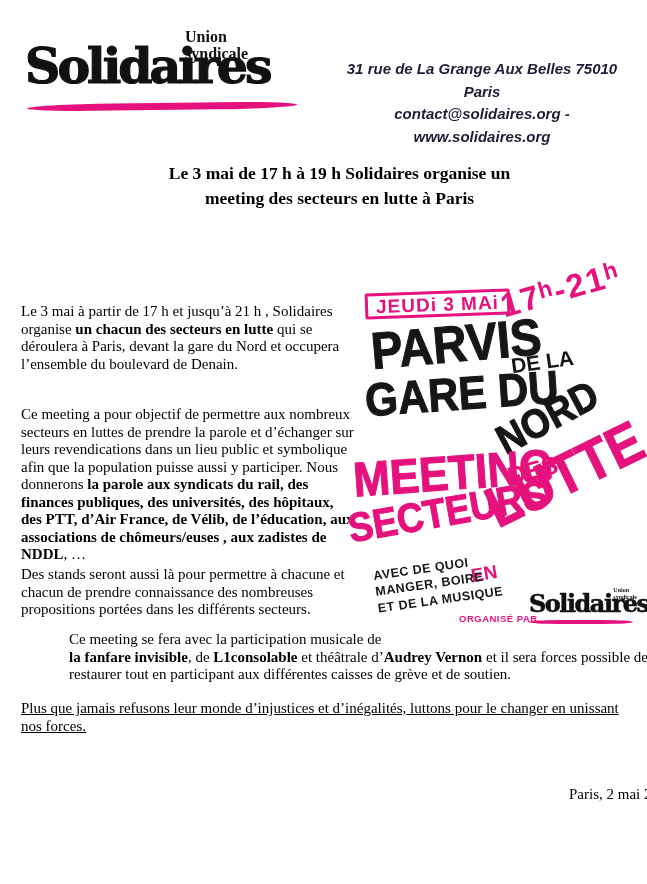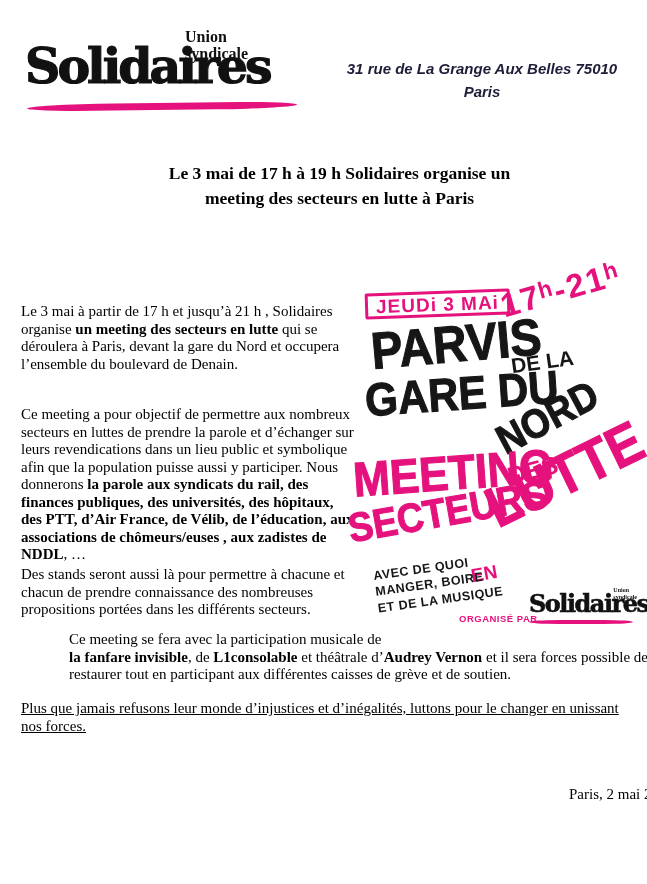--- a/index.html
+++ b/index.html
@@ -110,26 +110,27 @@
 
   <div class="logo-block">
     <div class="logo-tagline">Union
 syndicale</div>
     <div class="logo-text">Solidaires</div>
     <div class="logo-underline"></div>
   </div>
 
   <div class="contact-block">
     <div>31 rue de La Grange Aux Belles 75010 Paris</div>
+    <div>contact@solidaires.org    -    www.solidaires.org</div>
   </div>
 
   <h1 class="doc-title">Le 3 mai de 17 h à 19 h Solidaires organise un
 meeting des secteurs en lutte à Paris</h1>
 
-  <p class="para para-1"><span>Le 3 mai à partir de 17 h et jusqu’à 21 h , Solidaires organise </span><span class="b">un meeting des secteurs en lutte</span><span> qui se déroulera à Paris, devant la gare du Nord et occupera l’ensemble du boulevard de Denain.</span></p>
+  <p class="para para-1"><span>Le 3 mai à partir de 17 h et jusqu’à 21 h , Solidaires organise </span><span class="b">un chacun des secteurs en lutte</span><span> qui se déroulera à Paris, devant la gare du Nord et occupera l’ensemble du boulevard de Denain.</span></p>
   <p class="para para-2"><span>Ce meeting a pour objectif de permettre aux nombreux secteurs en luttes de prendre la parole et d’échanger  sur leurs revendications dans un lieu public et symbolique afin que la population puisse aussi y participer. Nous donnerons </span><span class="b">la parole aux syndicats du rail, des finances publiques, des universités, des hôpitaux, des PTT, d’Air France, de Vélib, de l’éducation, aux associations de chômeurs/euses , aux zadistes de NDDL</span><span>, …</span></p>
   <p class="para para-3"><span>Des stands seront aussi là pour permettre à chacune et chacun de prendre connaissance des nombreuses propositions portées dans les différents secteurs.</span></p>
   <p class="para para-wide para-4"><span>Ce meeting se fera avec la participation musicale de</span><br><span class="b">la fanfare invisible</span><span>, de </span><span class="b">L1consolable</span><span> et théâtrale d’</span><span class="b">Audrey Vernon</span><span> et il sera forces possible de se restaurer tout en participant aux différentes caisses de grève et de soutien.</span></p>
   <p class="para para-wide para-5"><span>Plus que jamais  refusons leur monde d’injustices et d’inégalités, luttons pour le changer en unissant nos forces.</span></p>
 
   <div class="poster">
     <div class="pw pink p-datebox">JEUDi 3 MAi</div>
     <div class="pw pink p-time">17ʰ-21ʰ</div>
     <div class="pw black stroke p-parvis">PARVIS</div>
     <div class="pw black p-dela">DE LA</div>

